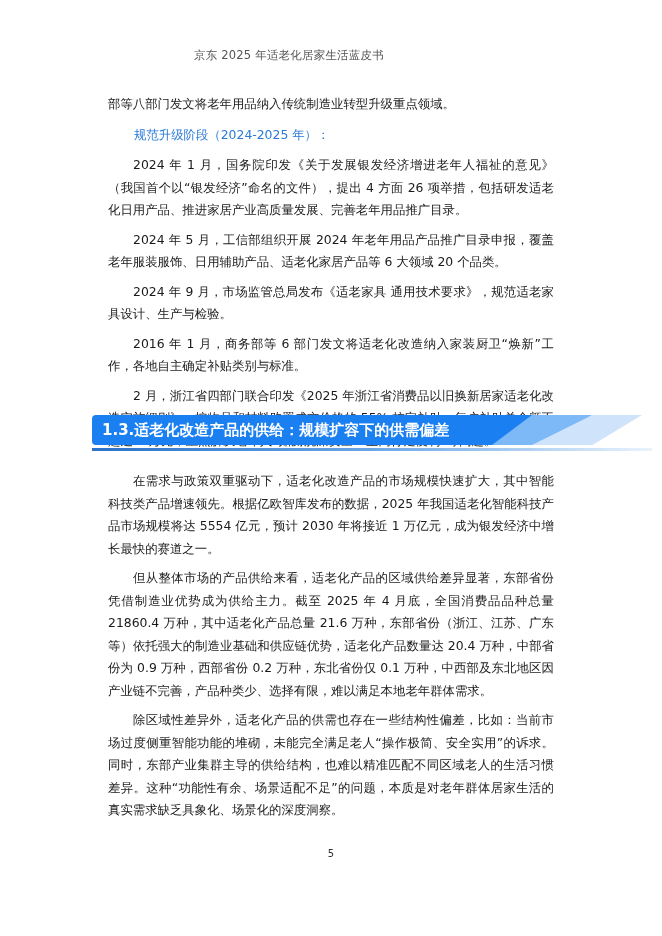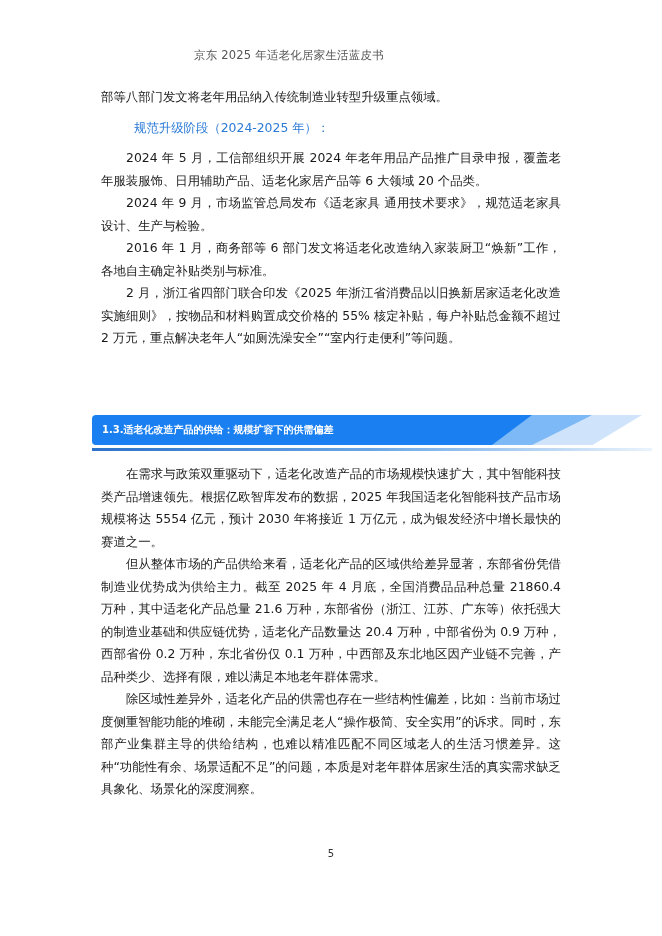--- a/index.html
+++ b/index.html
@@ -1,46 +1,47 @@
 <!DOCTYPE html>
 <html><head>
 <meta charset="utf-8">
 <style>
   html, body { margin: 0; padding: 0; background: #ffffff; }
   body { width: 662px; height: 936px; position: relative; overflow: hidden;
          font-family: "DejaVu Sans", "Liberation Sans", sans-serif; color: #1a1a1a; }
   .running-header { position: absolute; top: 48px; left: 0; width: 578px; text-align: center;
          font-size: 11.5px; color: #555555; letter-spacing: 0.2px; }
   .body { position: absolute; left: 101px; width: 460px; }
-  .para { font-size: 12.4px; line-height: 22.5px; margin: 0; text-align: justify; }
+  .para { font-size: 12.4px; line-height: 22.5px; margin: 7px; text-align: justify; }
   .indent { text-indent: 25px; }
   .subhead { font-size: 12.4px; line-height: 22.5px; color: #2a7ad6; text-indent: 25px; margin: 8px; }
   .section-banner { position: absolute; left: 92px; top: 415px; width: 560px; height: 38px; }
   .banner-main { position: absolute; left: 0; top: 0; height: 30px; width: 455px;
          background: #1a7ff0; border-radius: 4px 0 0 4px;
          clip-path: polygon(0 0, 100% 0, 92% 100%, 0 100%); }
   .banner-stripe1 { position: absolute; left: 400px; top: 0; height: 30px; width: 100px;
          background: #7db8f7; clip-path: polygon(40% 0, 100% 0, 60% 100%, 0 100%); }
   .banner-stripe2 { position: absolute; left: 440px; top: 0; height: 30px; width: 110px;
          background: #cfe4fb; clip-path: polygon(55% 0, 100% 0, 55% 100%, 0 100%); }
   .banner-title { position: absolute; left: 10px; top: 0; line-height: 30px; color: #ffffff;
-         font-size: 10px; font-weight: bold; white-space: nowrap; }
+         font-size: 15px; font-weight: bold; white-space: nowrap; }
   .banner-underline { position: absolute; left: 0; top: 33px; height: 3px; width: 560px;
          background: linear-gradient(to right, #2b72c9 0%, #6aa6e6 50%, #eaf3fc 100%); }
   .page-number { position: absolute; top: 848px; left: 0; width: 662px; text-align: center;
          font-size: 10px; color: #333333; }
 </style>
 </head>
 <body>
 
 <div class="running-header">京东 2025 年适老化居家生活蓝皮书</div>
 
 <div class="body" style="top:86px;">
   <p class="para">部等八部门发文将老年用品纳入传统制造业转型升级重点领域。</p>
   <p class="subhead">规范升级阶段（2024-2025 年）：</p>
+  <p class="para indent">2024 年 1 月，国务院印发《关于发展银发经济增进老年人福祉的意见》（我国首个以“银发经济”命名的文件），提出 4 方面 26 项举措，包括研发适老化日用产品、推进家居产业高质量发展、完善老年用品推广目录。</p>
   <p class="para indent">2024 年 5 月，工信部组织开展 2024 年老年用品产品推广目录申报，覆盖老年服装服饰、日用辅助产品、适老化家居产品等 6 大领域 20 个品类。</p>
   <p class="para indent">2024 年 9 月，市场监管总局发布《适老家具 通用技术要求》，规范适老家具设计、生产与检验。</p>
   <p class="para indent">2016 年 1 月，商务部等 6 部门发文将适老化改造纳入家装厨卫“焕新”工作，各地自主确定补贴类别与标准。</p>
   <p class="para indent">2 月，浙江省四部门联合印发《2025 年浙江省消费品以旧换新居家适老化改造实施细则》，按物品和材料购置成交价格的 55% 核定补贴，每户补贴总金额不超过 2 万元，重点解决老年人“如厕洗澡安全”“室内行走便利”等问题。</p>
 </div>
 
 <div class="section-banner">
   <div class="banner-main"></div>
   <div class="banner-stripe1"></div>
   <div class="banner-stripe2"></div>

